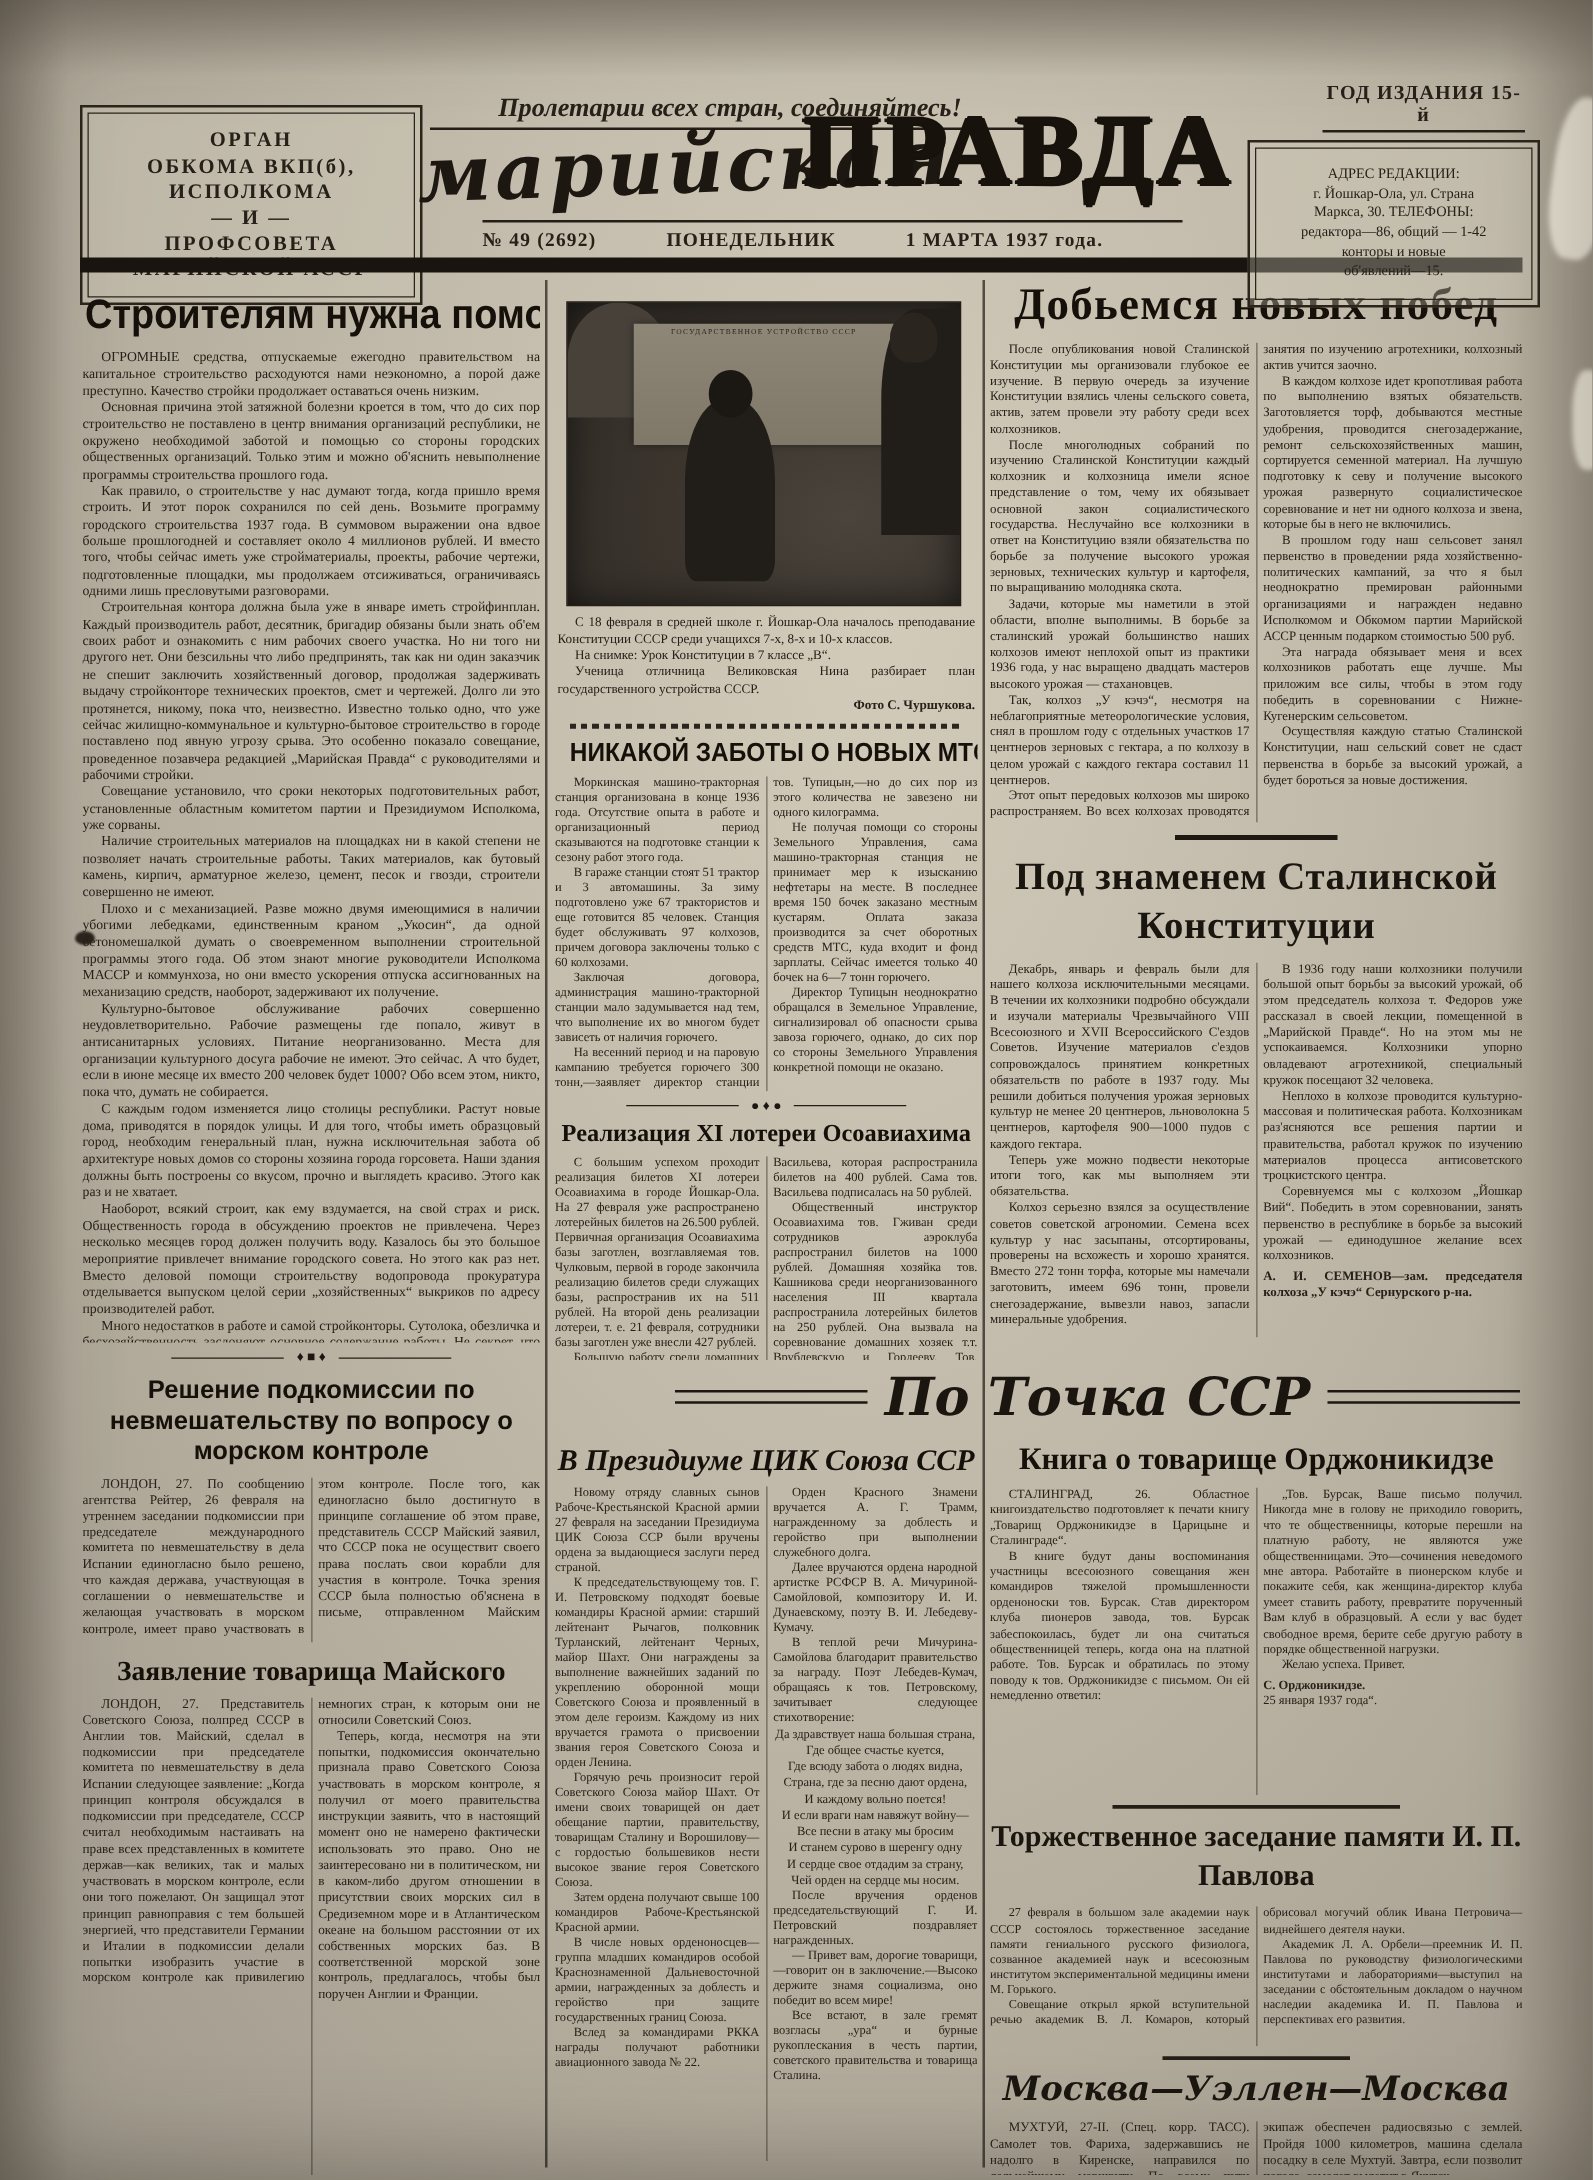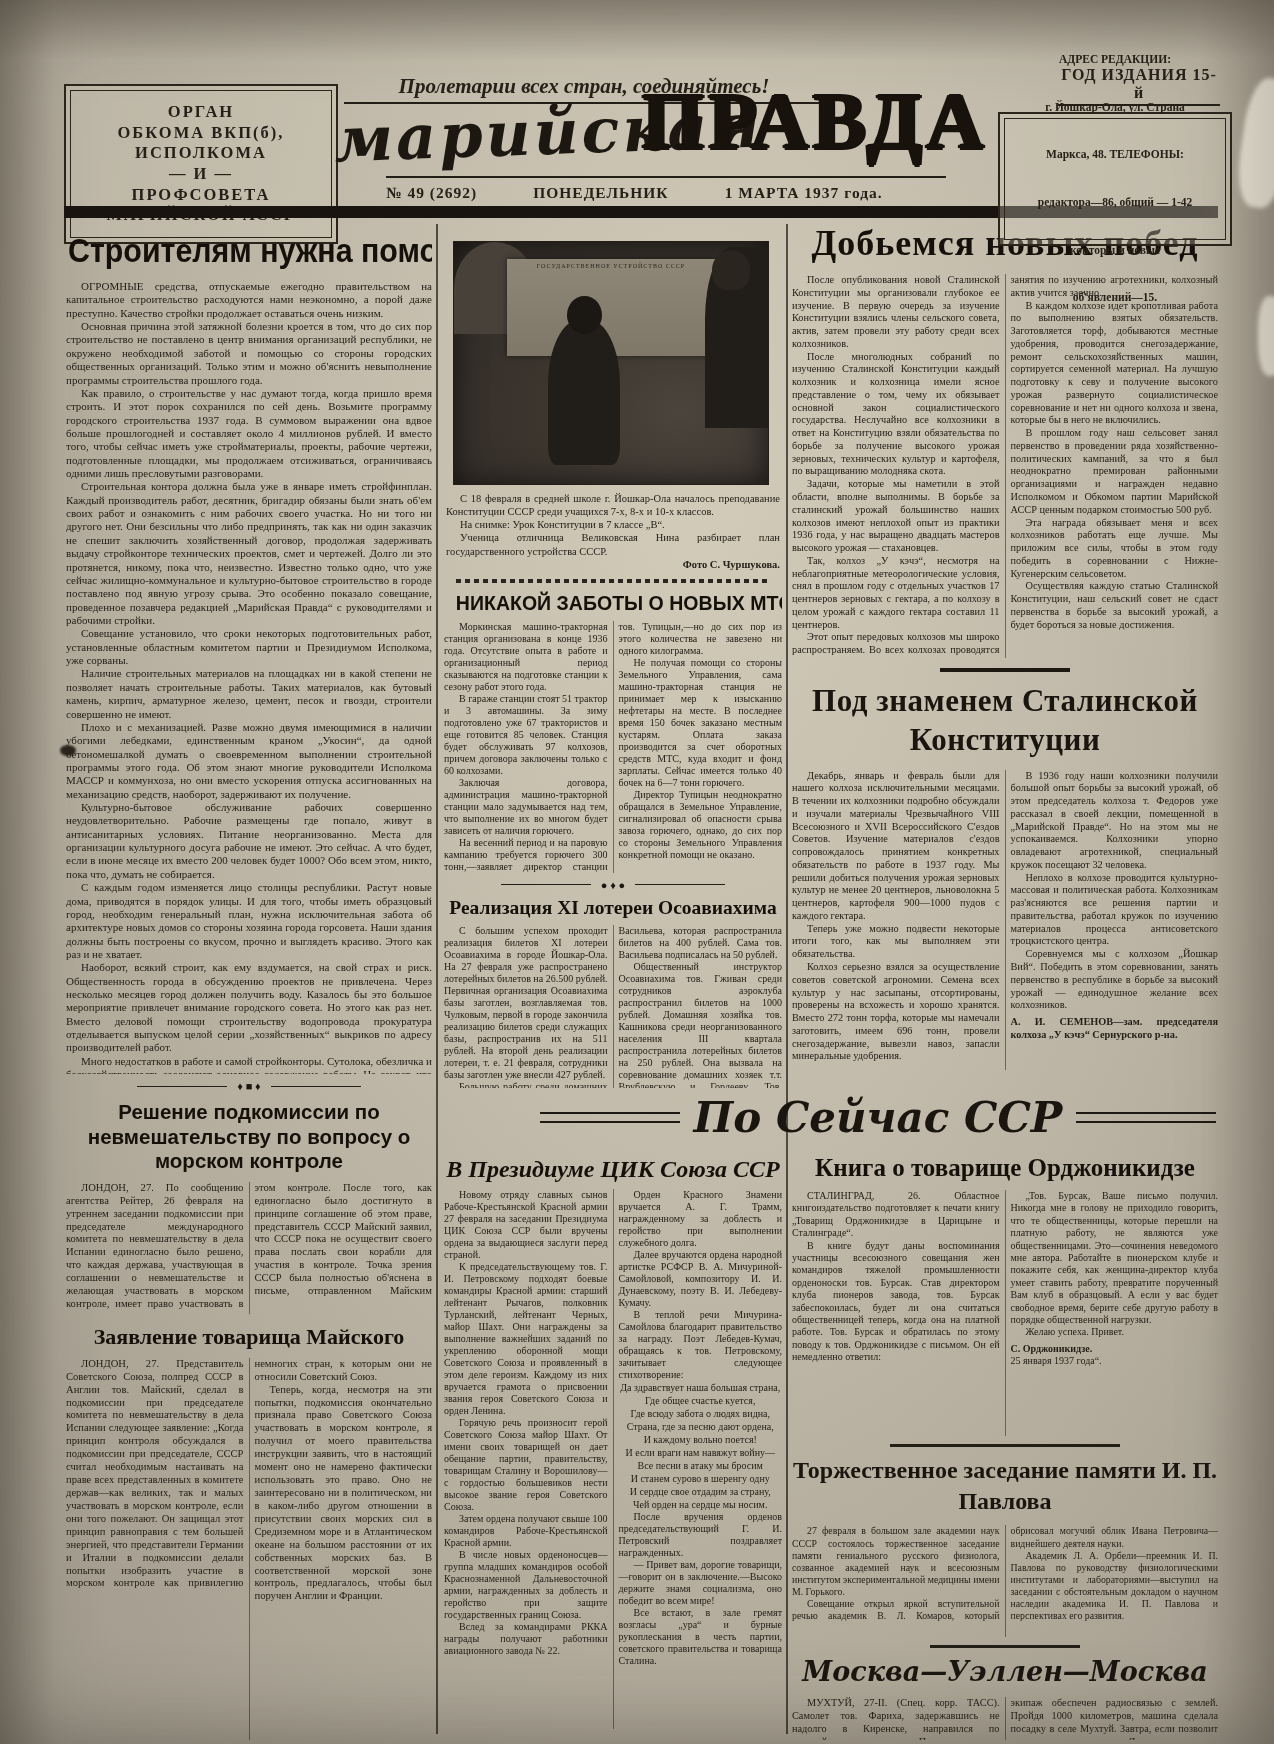--- a/index.html
+++ b/index.html
@@ -13,21 +13,21 @@
   }
   .sheet::after{content:"";position:absolute;inset:0;pointer-events:none;
     background:linear-gradient(90deg, rgba(60,52,40,.25) 0, rgba(60,52,40,0) 55px, rgba(60,52,40,0) 1200px, rgba(90,80,66,.22) 1274px);}
   
   .dbox{position:absolute;border:2px solid #2a241b;padding:4px;background:rgba(210,203,186,.35);}
   .dbox-inner{border:1px solid #2a241b;height:100%;box-sizing:border-box;
     display:flex;flex-direction:column;justify-content:center;text-align:center;}
   .organ{left:64px;top:84px;width:262px;height:148px;}
   .organ .dbox-inner p{margin:0;font-weight:bold;font-size:16.5px;letter-spacing:2px;line-height:1.25;}
   .addr{left:998px;top:112px;width:222px;height:122px;}
-  .addr .dbox-inner p{margin:16px;font-weight:bold;font-size:11.5px;line-height:1.35;}
+  .addr .dbox-inner p{margin:0;font-weight:normal;font-size:11.5px;line-height:1.35;}
   .motto{position:absolute;left:344px;top:74px;width:480px;text-align:center;
     font-style:italic;font-weight:bold;font-size:21px;border-bottom:2px solid #241f16;padding-bottom:3px;}
   .t-script{position:absolute;left:334px;top:96px;font-family:"DejaVu Serif",serif;
     font-style:italic;font-weight:bold;font-size:62px;letter-spacing:3px;transform:rotate(-2deg);color:#1c1710;}
   .t-main{position:absolute;left:642px;top:76px;font-size:80px;font-weight:bold;letter-spacing:4px;color:#17120c;
     text-shadow:2px 0 #17120c,-2px 0 #17120c,0 1.5px #17120c,0 -1.5px #17120c;}
   .edition{position:absolute;left:1058px;top:66px;width:162px;text-align:center;
     font-weight:bold;font-size:16px;border-bottom:2px solid #241f16;padding-bottom:2px;letter-spacing:1px;}
   .dateline{position:absolute;left:386px;top:176px;width:560px;border-top:2px solid #241f16;
     padding-top:6px;font-weight:bold;font-size:15.5px;letter-spacing:1px;display:flex;}
@@ -113,21 +113,21 @@
       </div>
   </div>
   <div class="motto">Пролетарии всех стран, соединяйтесь!</div>
   <div class="t-script">марийская</div>
   <div class="t-main">ПРАВДА</div>
   <div class="edition">ГОД ИЗДАНИЯ 15-й</div>
   <div class="dbox addr">
     <div class="dbox-inner lines">
         <p>АДРЕС РЕДАКЦИИ:</p>
         <p>г. Йошкар-Ола, ул. Страна</p>
-        <p>Маркса, 48. ТЕЛЕФОНЫ:</p>
+        <p>Маркса, 30. ТЕЛЕФОНЫ:</p>
         <p>редактора—86, общий — 1-42</p>
         <p>конторы и новые</p>
         <p>об'явлений—15.</p>
       </div>
   </div>
   <div class="dateline">
     <span>№ 49 (2692)</span>
     <span>ПОНЕДЕЛЬНИК</span>
     <span>1 МАРТА 1937 года.</span>
   </div>
@@ -196,21 +196,21 @@
     <h2 class="h-serif" style="font-size:19.5px;margin:4px 0 6px;">Реализация XI лотереи Осоавиахима</h2>
     <div class="body cols2 mid-body" style="height:186px;">
         <p>С большим успехом проходит реализация билетов XI лотереи Осоавиахима в городе Йошкар-Ола. На 27 февраля уже распространено лотерейных билетов на 26.500 рублей. Первичная организация Осоавиахима базы заготлен, возглавляемая тов. Чулковым, первой в городе закончила реализацию билетов среди служащих базы, распространив их на 511 рублей. На второй день реализации лотереи, т. е. 21 февраля, сотрудники базы заготлен уже внесли 427 рублей.</p>
         <p>Большую работу среди домашних хозяек IV квартала провела тов. Васильева, которая распространила билетов на 400 рублей. Сама тов. Васильева подписалась на 50 рублей.</p>
         <p>Общественный инструктор Осоавиахима тов. Гживан среди сотрудников аэроклуба распространил билетов на 1000 рублей. Домашняя хозяйка тов. Кашникова среди неорганизованного населения III квартала распространила лотерейных билетов на 250 рублей. Она вызвала на соревнование домашних хозяек т.т. Врублевскую и Гордееву. Тов. Врублевская вызов приняла и также распространила на 250 руб.</p>
       </div>
   </div>
 
   <div class="banner">
     <div class="bline"></div>
-    <div class="btext">По Сейчас ССР</div>
+    <div class="btext">По Точка ССР</div>
     <div class="bline"></div>
   </div>
 
   <div class="col" style="left:444px;top:1150px;width:338px;height:590px;overflow:hidden;">
     <h2 class="h-tsik">В Президиуме ЦИК Союза ССР</h2>
     <div class="body cols2 mid-body" style="height:540px;">
       <div class="lines">
           <p>Новому отряду славных сынов Рабоче-Крестьянской Красной армии 27 февраля на заседании Президиума ЦИК Союза ССР были вручены ордена за выдающиеся заслуги перед страной.</p>
           <p>К председательствующему тов. Г. И. Петровскому подходят боевые командиры Красной армии: старший лейтенант Рычагов, полковник Турланский, лейтенант Черных, майор Шахт. Они награждены за выполнение важнейших заданий по укреплению оборонной мощи Советского Союза и проявленный в этом деле героизм. Каждому из них вручается грамота о присвоении звания героя Советского Союза и орден Ленина.</p>
           <p>Горячую речь произносит герой Советского Союза майор Шахт. От имени своих товарищей он дает обещание партии, правительству, товарищам Сталину и Ворошилову—с гордостью большевиков нести высокое звание героя Советского Союза.</p>

